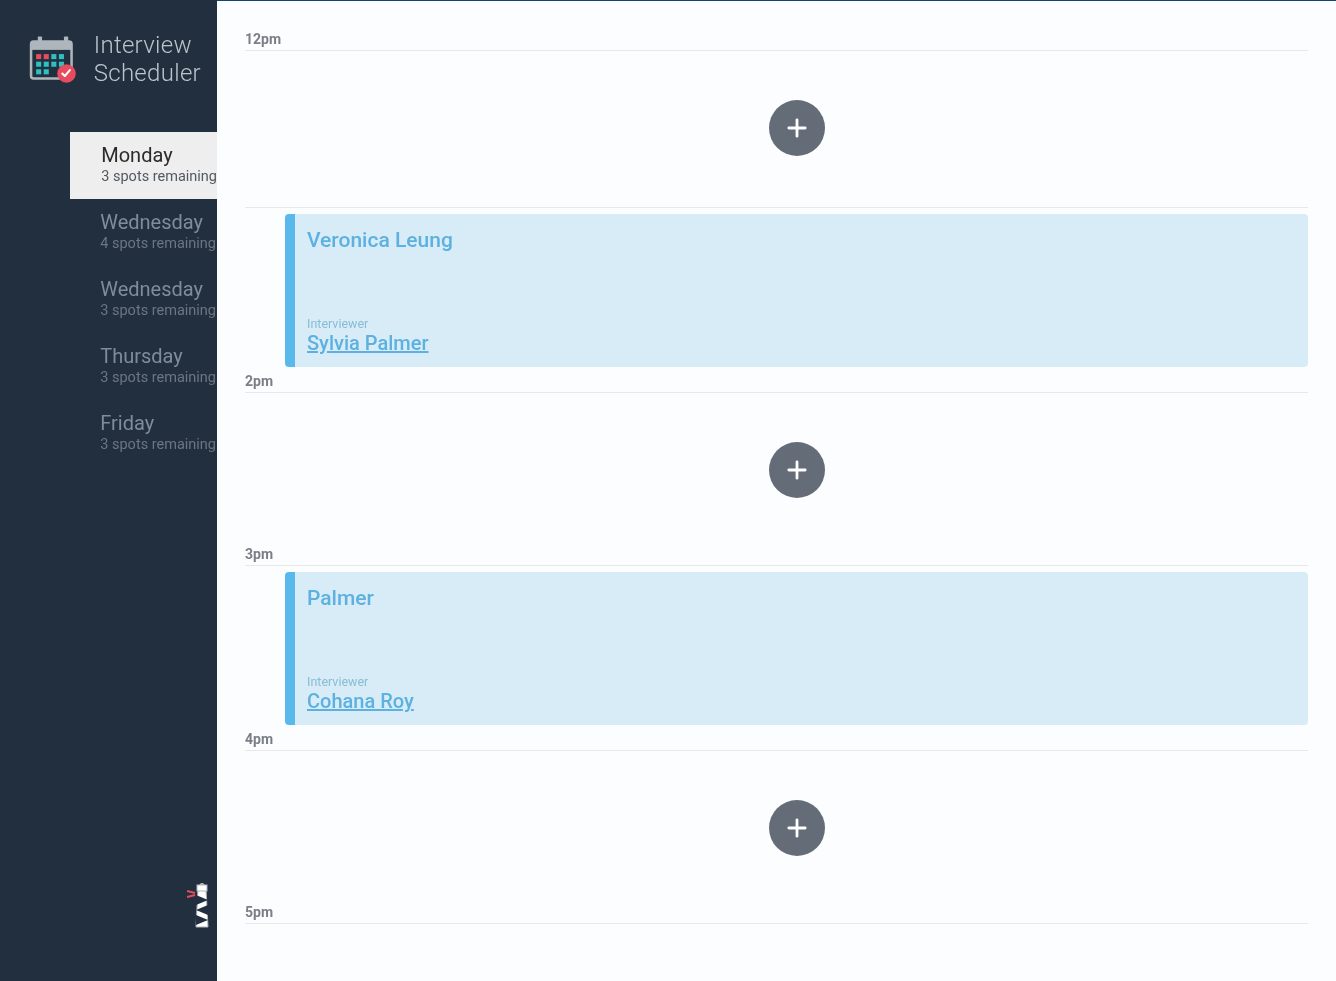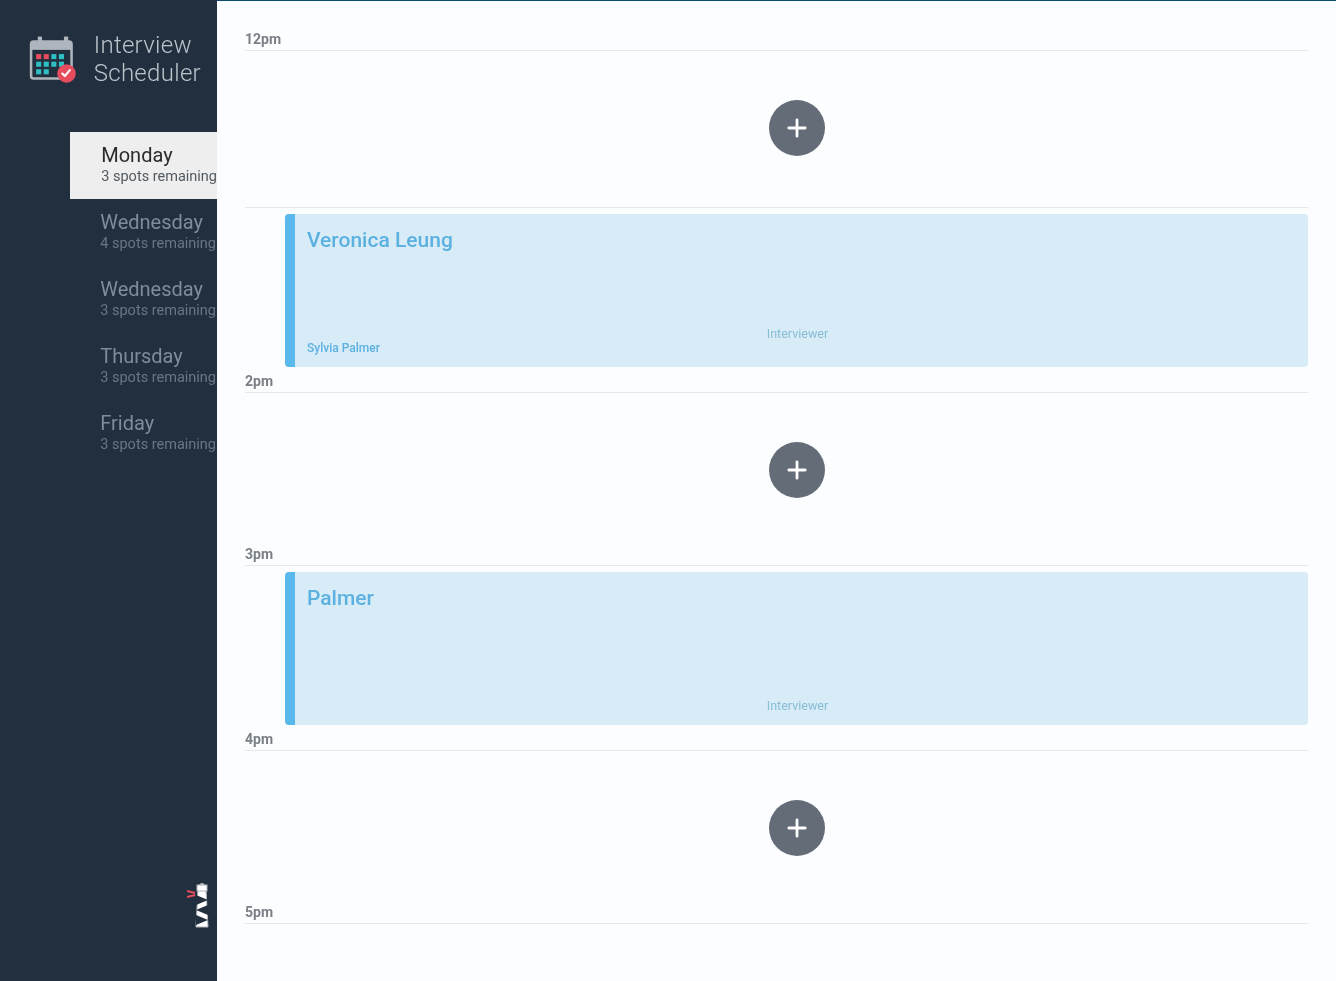--- a/index.html
+++ b/index.html
@@ -128,27 +128,27 @@
     }
     .appointment .student {
       color: #5cb1e0;
       font-size: 21px;
       font-weight: 500;
     }
     .appointment .spacer { flex:1; }
     .appointment .int-label {
       color: #88bcd7;
       font-size: 12.5px;
-      text-align: center;
     }
     .appointment .int-name {
       color: #5cb1e0;
-      font-size: 12px;
+      font-size: 20px;
       font-weight: 500;
       margin-top: 0px;
+      text-decoration: underline;
     }
   </style>
 </head>
 <body>
 
 <aside class="sidebar">
   <div class="logo-area">
     <span class="logo-icon">
       <svg width="54" height="54" viewBox="0 0 64 64">
         <rect x="6" y="10" width="48" height="44" rx="3" fill="none" stroke="#aeb5bc" stroke-width="3"></rect>
@@ -242,20 +242,21 @@
           </svg>
         </span>
       </div>
     </div>
     <div class="time-label">3pm</div>
     <hr class="time-rule">
     <div class="appointment">
       <div class="student">Palmer</div>
       <div class="spacer"></div>
       <div class="int-label">Interviewer</div>
+      <div class="int-name">Cohana Roy</div>
     </div>
     <div class="time-label">4pm</div>
     <hr class="time-rule">
     <div class="slot">
       <div class="add-btn">
         <span>
           <svg width="28" height="28" viewBox="0 0 24 24">
             <path d="M12 5v14M5 12h14" stroke="#ffffff" stroke-width="2.4" stroke-linecap="round"></path>
           </svg>
         </span>

